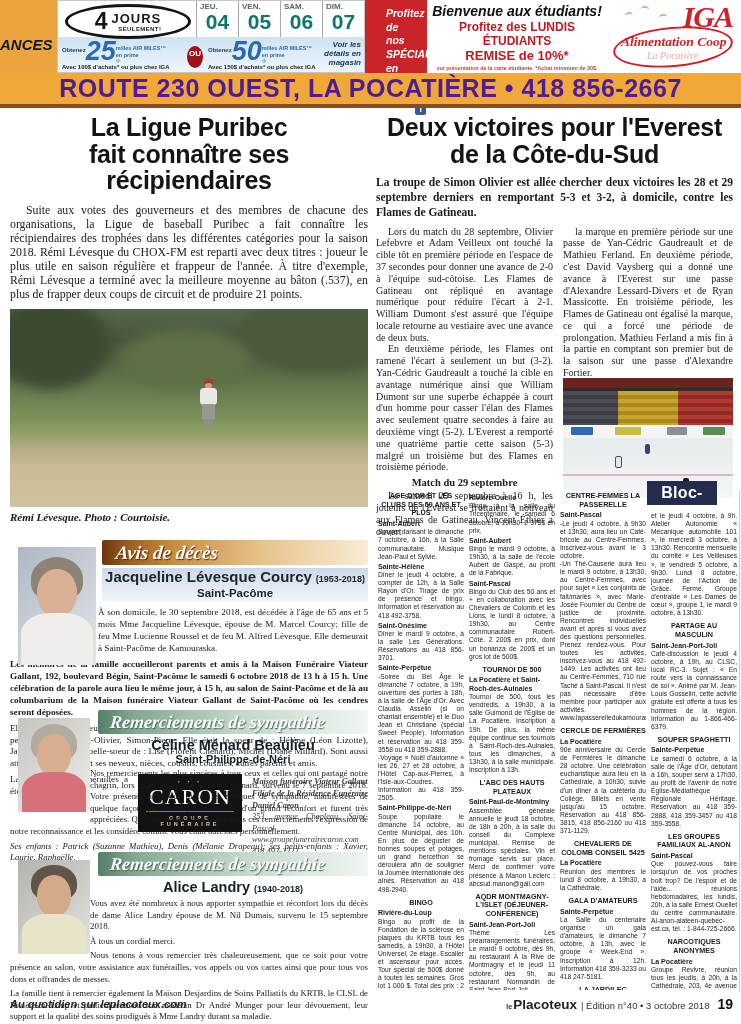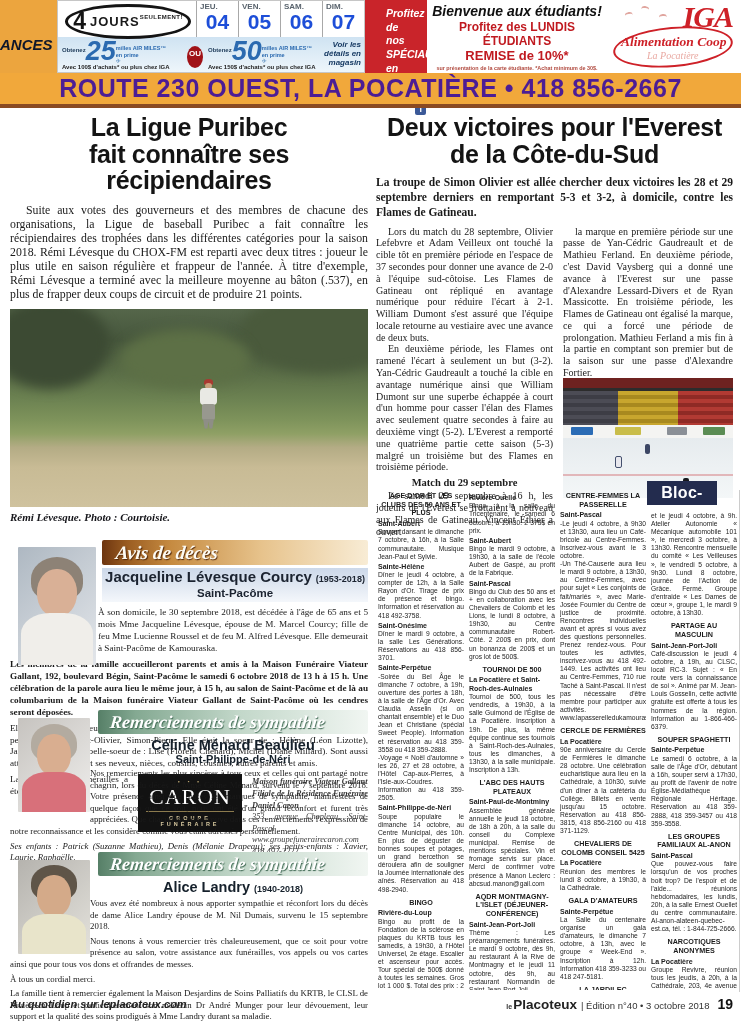--- a/index.html
+++ b/index.html
@@ -4,27 +4,27 @@
 <style>
 html,body{margin:0;padding:0;background:#fff}
 .page{position:relative;width:741px;height:1024px;background:#fff;overflow:hidden;font-family:"Liberation Serif",serif;color:#1a1a1a}
 
 .adrow{position:absolute;left:0;top:0;width:741px;height:73px;display:flex}
 .ad-vac{width:57px;background:#eca53e;color:#0f172a;font:italic bold 15px "Liberation Sans",sans-serif;padding-top:36px}
 .ad-sale{width:308px;position:relative;background:#fff;border:1px solid #c6c6c6;box-sizing:border-box}
 .sale-bottom{position:absolute;left:0;top:36px;width:100%;height:35px;background:linear-gradient(180deg,#cfe3f2,#eef6fb)}
 .oval{position:absolute;left:7px;top:3px;width:120px;height:29px;border:3px solid #141414;border-radius:50%;display:flex;align-items:center;justify-content:center;gap:4px;background:#fff}
 .oval .n4{font:bold 23px/1 "Liberation Sans",sans-serif;color:#141414}
-.jcol{display:flex;flex-direction:row;align-items:flex-start;line-height:1}
+.jcol{display:flex;flex-direction:column;align-items:flex-end;line-height:1}
 .jours{font:bold 13px "Liberation Sans",sans-serif;letter-spacing:1px}
 .seul{font:bold 6px "Liberation Sans",sans-serif;letter-spacing:.4px}
 .days{position:absolute;left:138px;top:0;right:0;height:36px;display:flex}
 .daycell{flex:1;border-left:1px solid #a8a8a8;text-align:center}
 .daycell .dl{display:block;text-align:left;padding:1px 0 0 3px;font:bold 8px "Liberation Sans",sans-serif;color:#5a646e}
-.daycell .dn{font:bold 21px/1 "Liberation Sans",sans-serif;color:#1d4ed8}
+.daycell .dn{font:bold 21px/1 "Liberation Sans",sans-serif;color:#0f766e}
 .offer{position:absolute;top:37px;display:flex;align-items:flex-start}
 .offer .obt{font:bold 6px "Liberation Sans",sans-serif;margin-top:9px;color:#24405e}
 .offer .big{font:italic bold 27px/1 "Liberation Sans",sans-serif;color:#2b6ab0}
 .offer .mcol{display:flex;flex-direction:column;font:bold 5.5px/1.2 "Liberation Sans",sans-serif;color:#2b6ab0;margin-top:7px}
 .offer .plane{color:#7fa8cf;font-size:6px}
 .cond{position:absolute;bottom:2px;font:bold 6px "Liberation Sans",sans-serif;color:#222}
 .oucirc{position:absolute;left:129px;top:45px;width:16px;height:22px;border-radius:50%;background:#a01217;color:#fff;font:bold 8px/16px "Liberation Sans",sans-serif;text-align:center}
 .details{position:absolute;right:3px;top:39px;width:50px;font:italic bold 8px/1.15 "Liberation Sans",sans-serif;color:#173a63;text-align:right}
 .ad-promo{width:62px;background:#c9242a;color:#fff;padding:7px 0 0 21px;font:italic bold 10.5px/1.3 "Liberation Sans",sans-serif;box-sizing:border-box}
 .fb{display:inline-block;width:11px;height:11px;background:#3b5998;border-radius:2px;color:#fff;font:bold 9px/11px "Liberation Sans",sans-serif;text-align:center;font-style:normal;margin-left:3px}
@@ -332,22 +332,22 @@
       <div class="p-face" style="top:15px;width:34px;height:42px;background:#d4aa89"></div>
       <div class="p-body" style="top:54px;width:64px;height:44px;background:#e8e4ca"></div>
     </div>
     <div class="remer-banner">
         <span class="script-g">Remerciements de sympathie</span>
       </div>
     <div class="t-name"><span>Alice Landry</span> <span class="t-years">(1940-2018)</span></div>
     <div class="t-body">
       <div class="tspacer2"></div>
       <p>Vous avez été nombreux à nous apporter sympathie et réconfort lors du décès de dame Alice Landry épouse de M. Nil Dumais, survenu le 15 septembre 2018.</p>
+      <p>À tous un cordial merci.</p>
       <p>Nous tenons à vous remercier très chaleureusement, que ce soit pour votre présence au salon, votre assistance aux funérailles, vos appels ou vos cartes ainsi que pour tous vos dons et offrandes de messes.</p>
-      <p>À tous un cordial merci.</p>
       <p>La famille tient à remercier également la Maison Desjardins de Soins Palliatifs du KRTB, le CLSL de Rivière-du-Loup et particulièrement son médecin Dr André Munger pour leur dévouement, leur support et la qualité des soins prodigués à Mme Landry durant sa maladie.</p>
 
     </div>
   </div>
 
   <div class="notecol nc1">
       <div class="seg seg-h">ÂGE D'OR ET LES CLUBS DES 50 ANS ET PLUS</div>
       <div class="seg seg-place">Saint-Aubert</div>
       <div class="seg seg-p">Souper dansant le dimanche 7 octobre, à 16h, à la Salle communautaire. Musique Jean-Paul et Sylvie.</div>
       <div class="seg seg-place">Sainte-Hélène</div>

